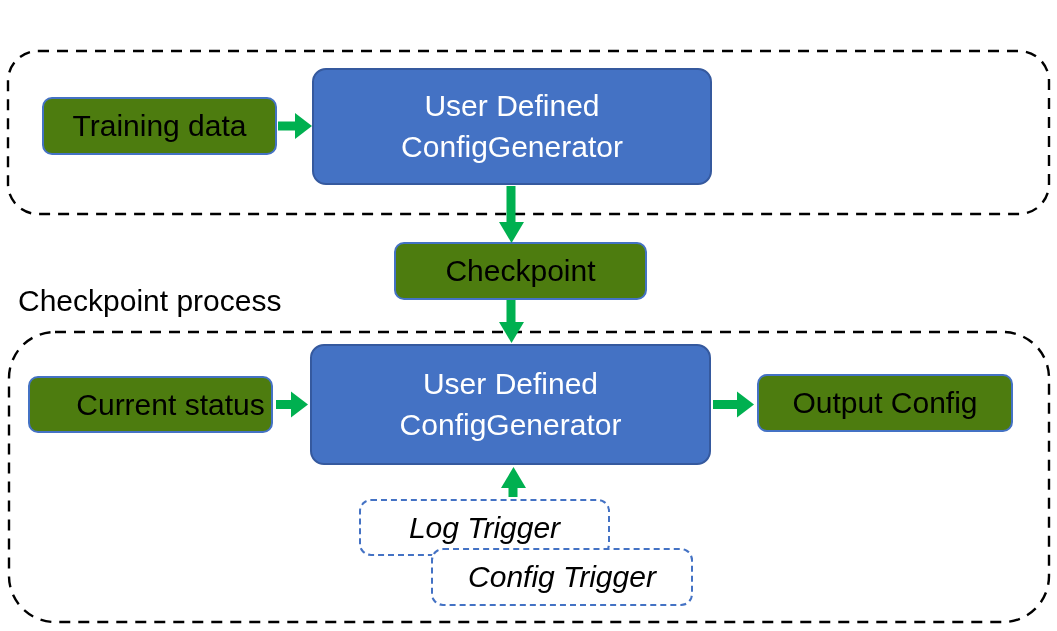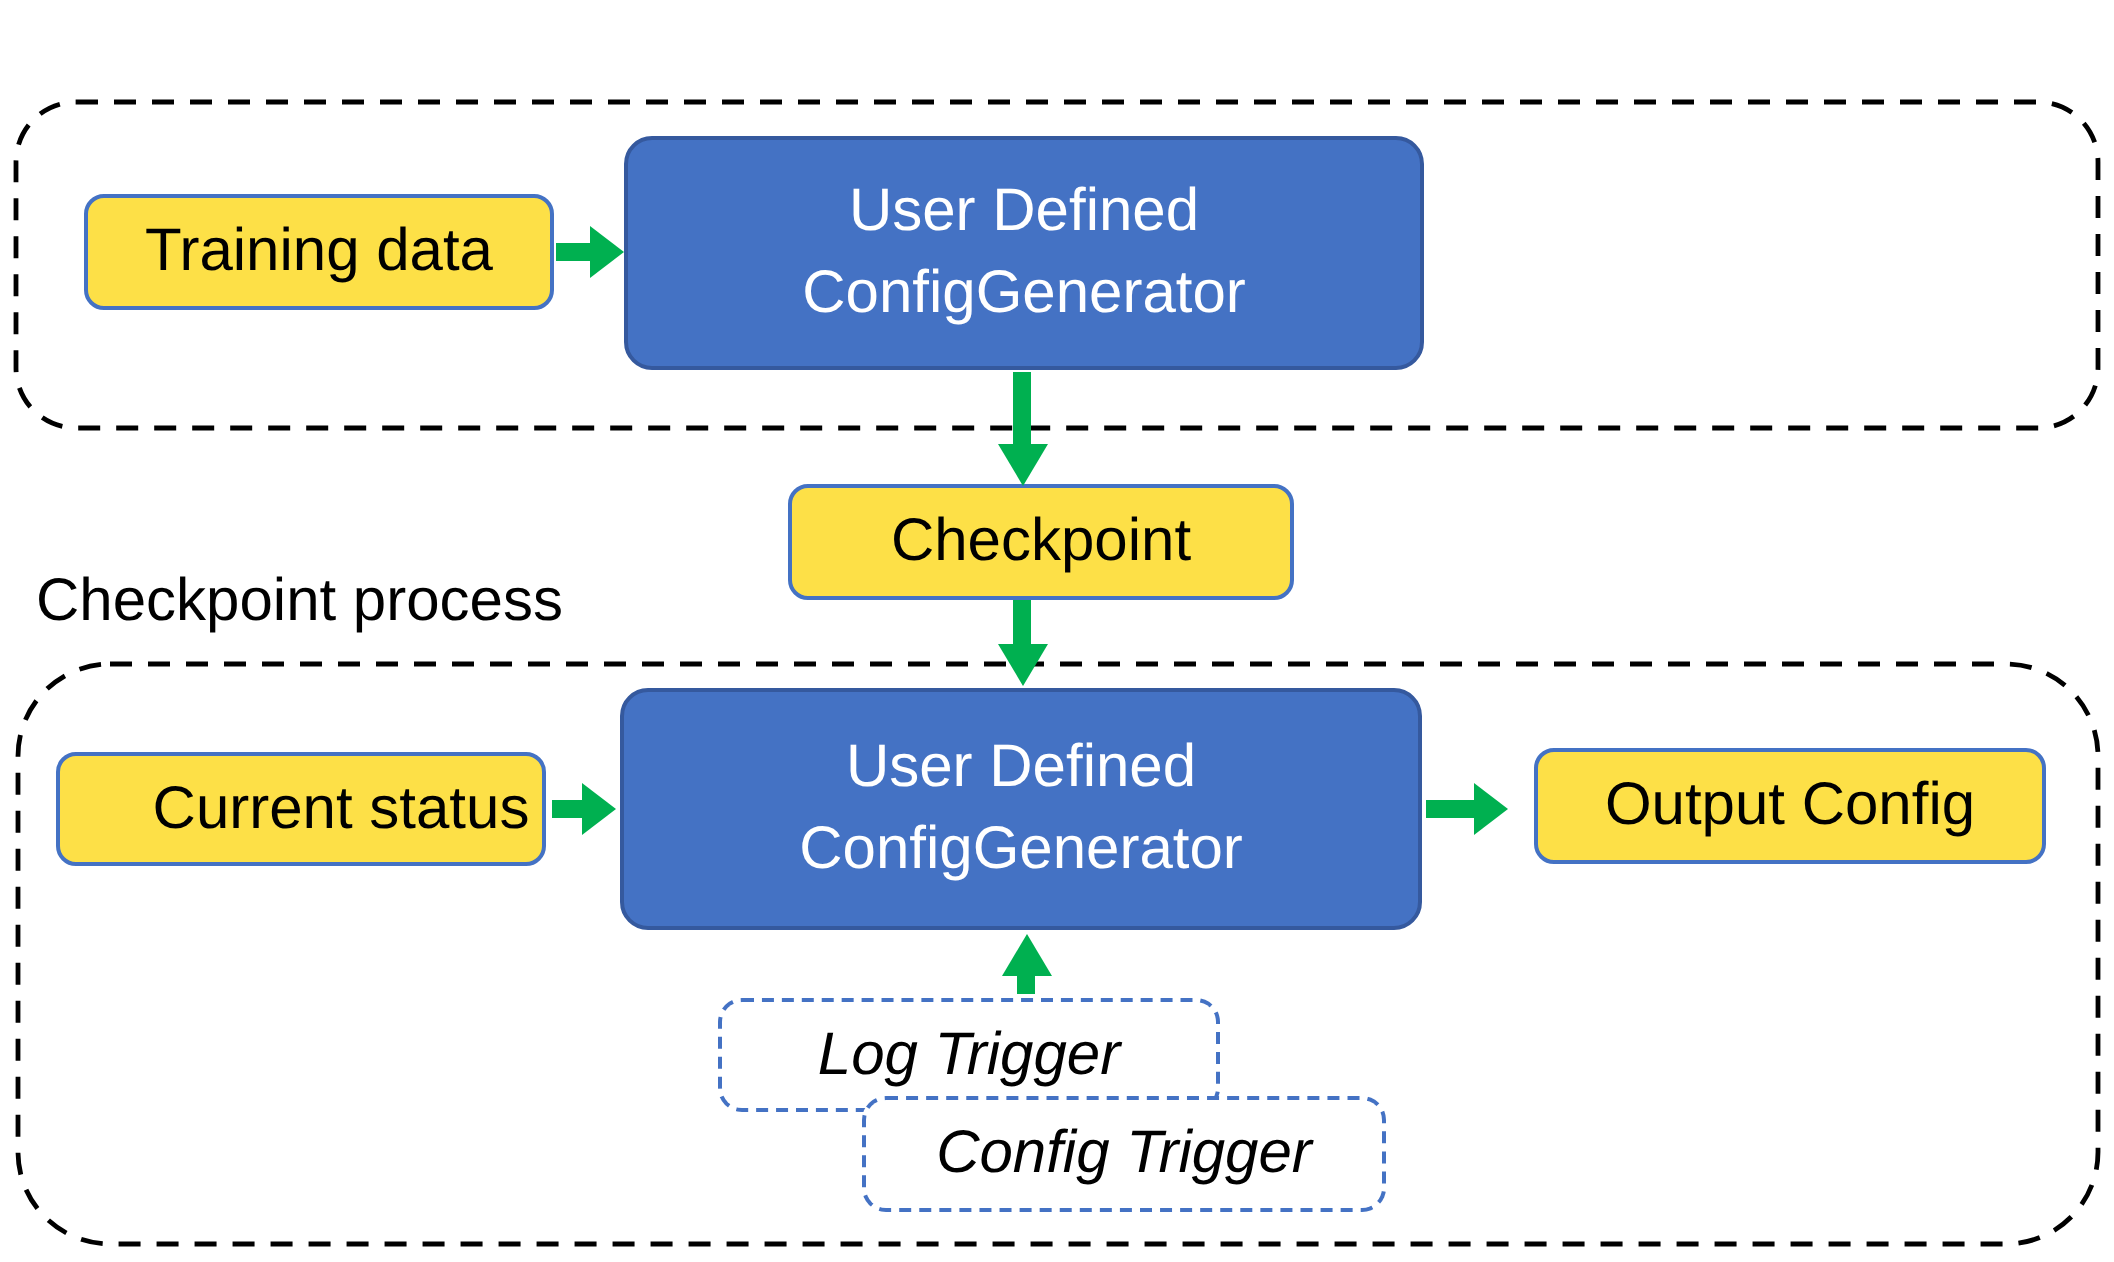--- a/index.html
+++ b/index.html
@@ -32,21 +32,21 @@
   .section-label {
     position: absolute;
     z-index: 1;
     font-size: 30px;
     color: var(--text-dark, #000);
     white-space: nowrap;
   }
   .white-box {
     position: absolute;
     z-index: 2;
-    background: #fde047;
+    background: #4d7c0f;
     border: 2px solid var(--box-border, #4472C4);
     border-radius: 10px;
     display: flex;
     align-items: center;
     justify-content: center;
     font-size: 30px;
     color: var(--text-dark, #000);
     box-sizing: border-box;
     white-space: nowrap;
   }
@@ -103,21 +103,21 @@
 
   <div class="white-box" style="left:394px; top:242px; width:253px; height:58px;">Checkpoint</div>
 
   <div class="white-box" style="left:28px; top:376px; width:245px; height:57px;padding-left:40px;">Current status</div>
 
   <div class="blue-node" style="left:310px; top:344px; width:401px; height:121px;">
     <span>User Defined</span>
     <span>ConfigGenerator</span>
   </div>
 
-  <div class="white-box" style="left:757px; top:374px; width:256px; height:58px;margin-left:10px;">Output Config</div>
+  <div class="white-box" style="left:757px; top:374px; width:256px; height:58px;">Output Config</div>
 
   <div class="trigger-box" style="left:359px; top:499px; width:251px; height:57px; z-index:3;">Log Trigger</div>
 
   <div class="trigger-box" style="left:431px; top:548px; width:262px; height:58px; z-index:4;">Config Trigger</div>
 
   <svg class="arrow-layer" width="1057" height="631" viewBox="0 0 1057 631">
     <g class="arrow">
       <rect x="278" y="121.5" width="18" height="9"></rect>
       <polygon points="295,113 295,139 312,126"></polygon>
     </g>

